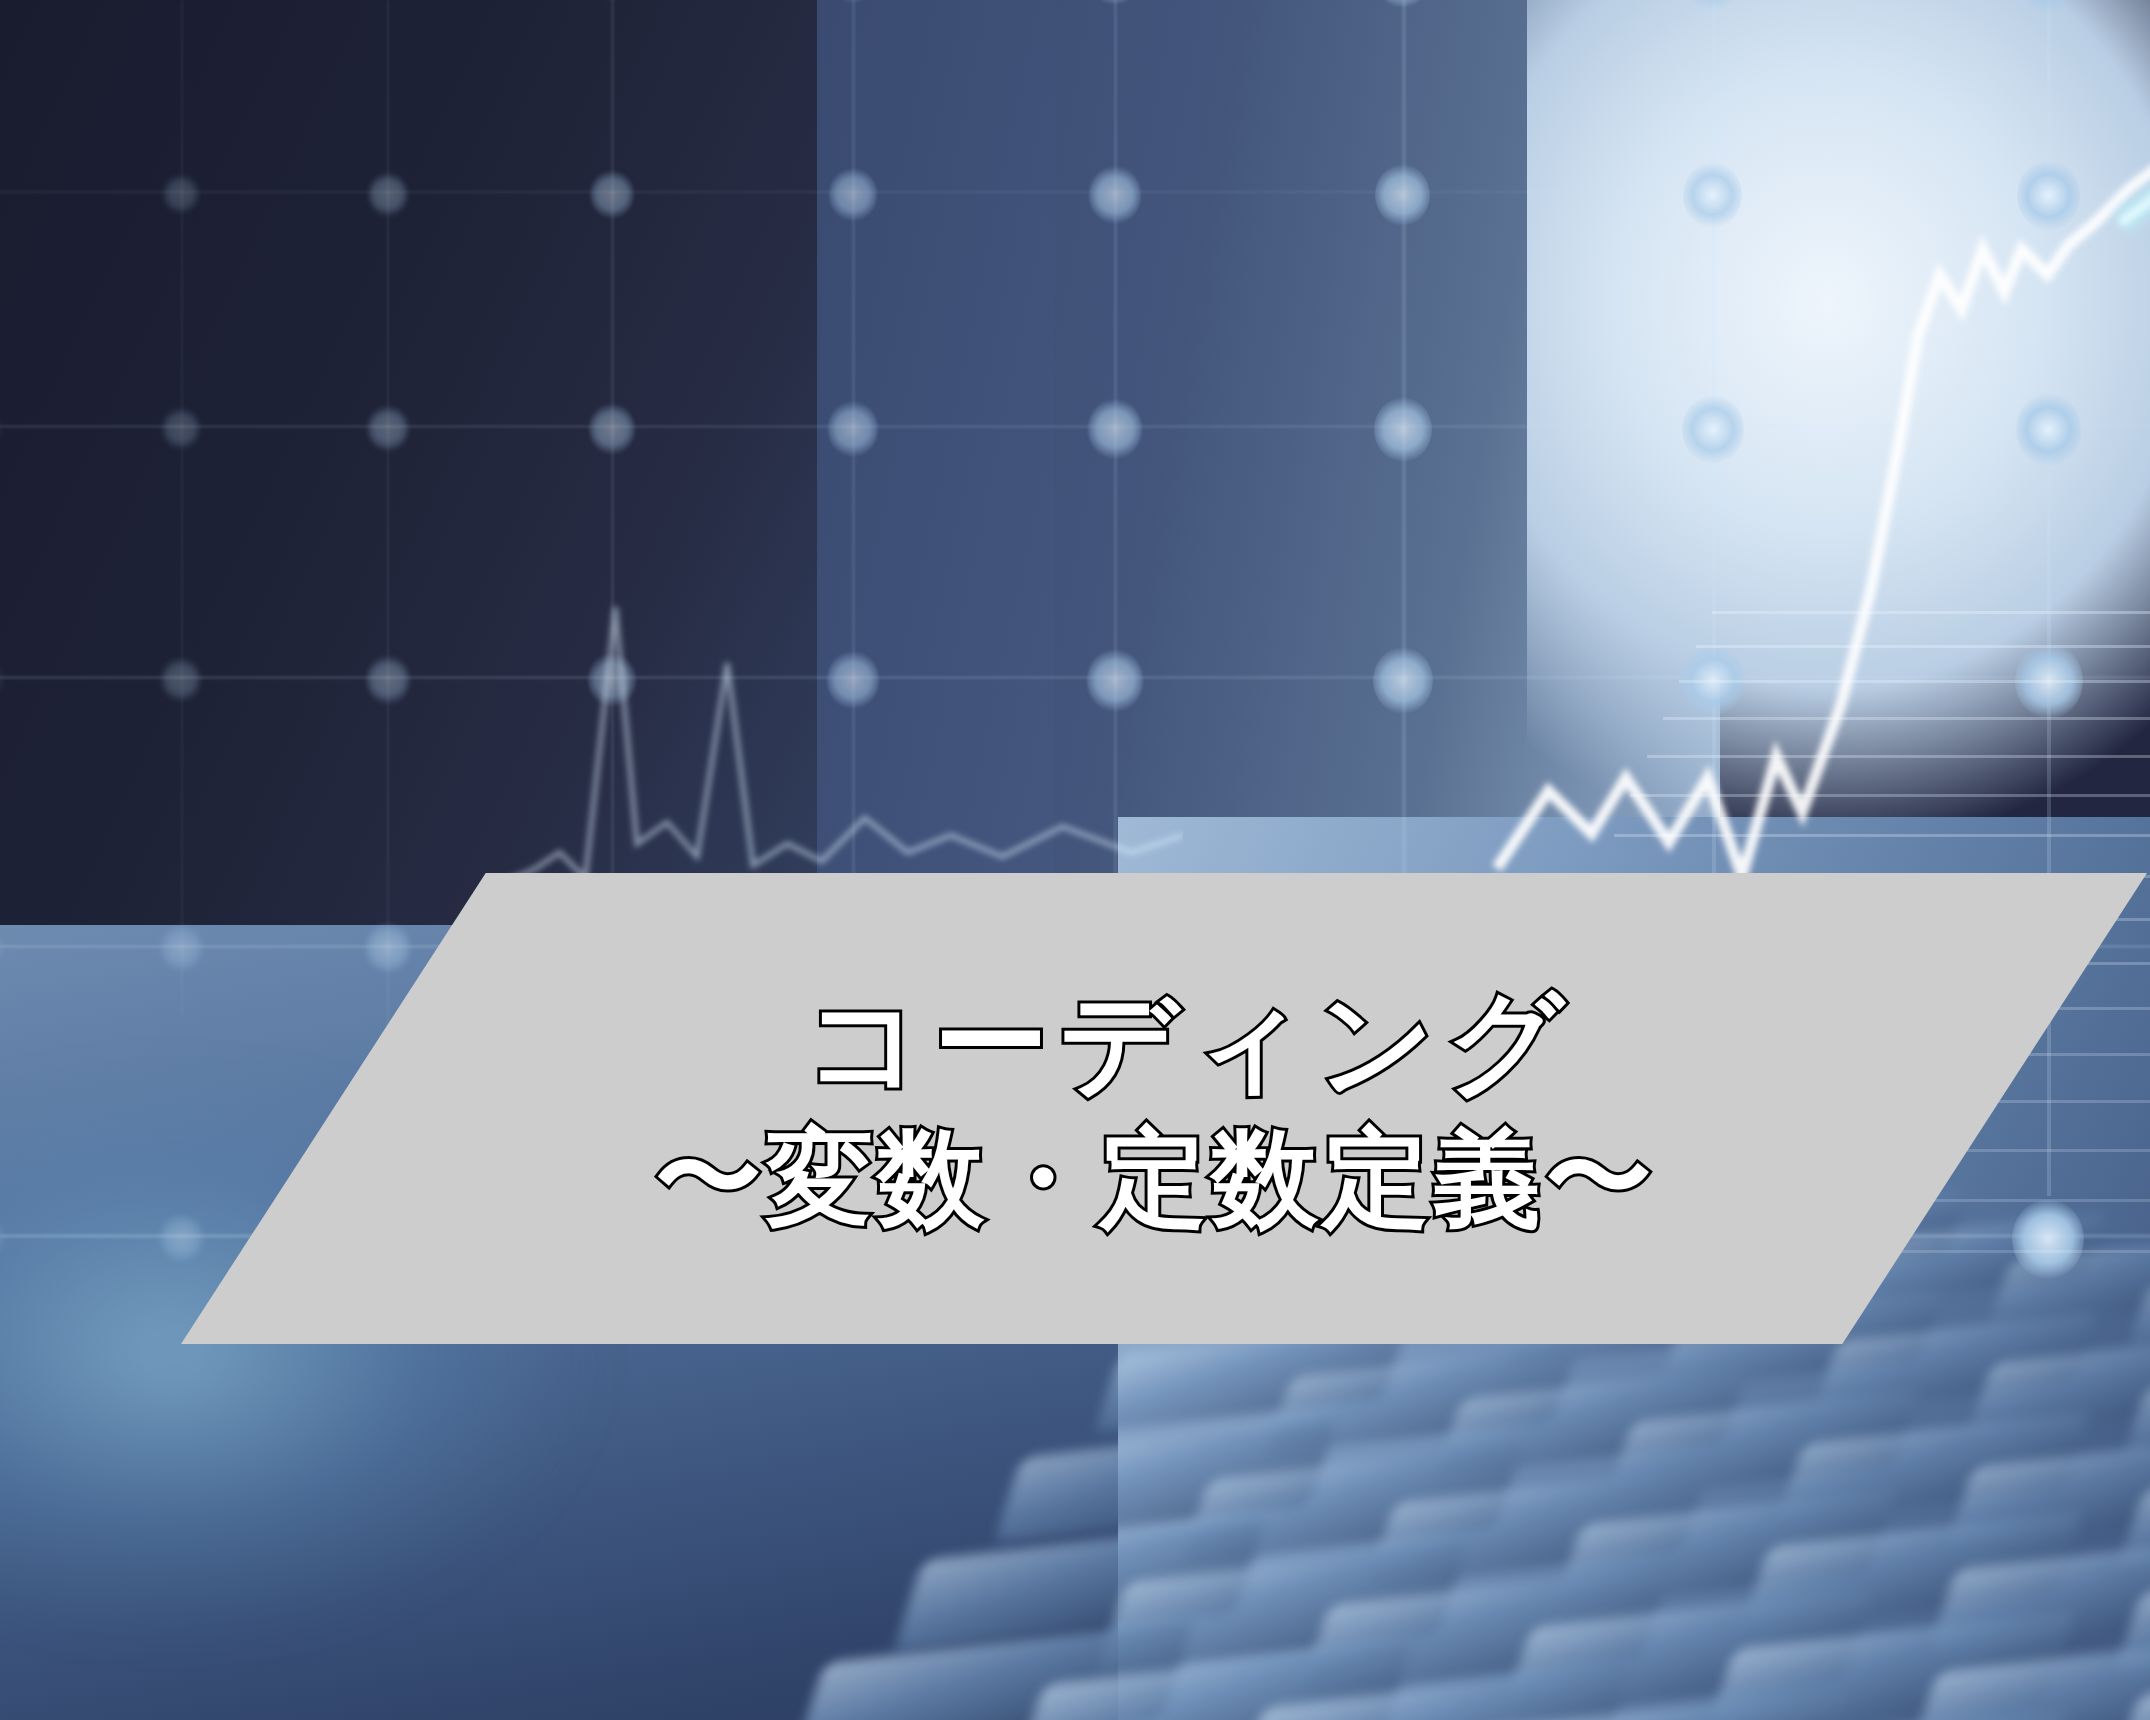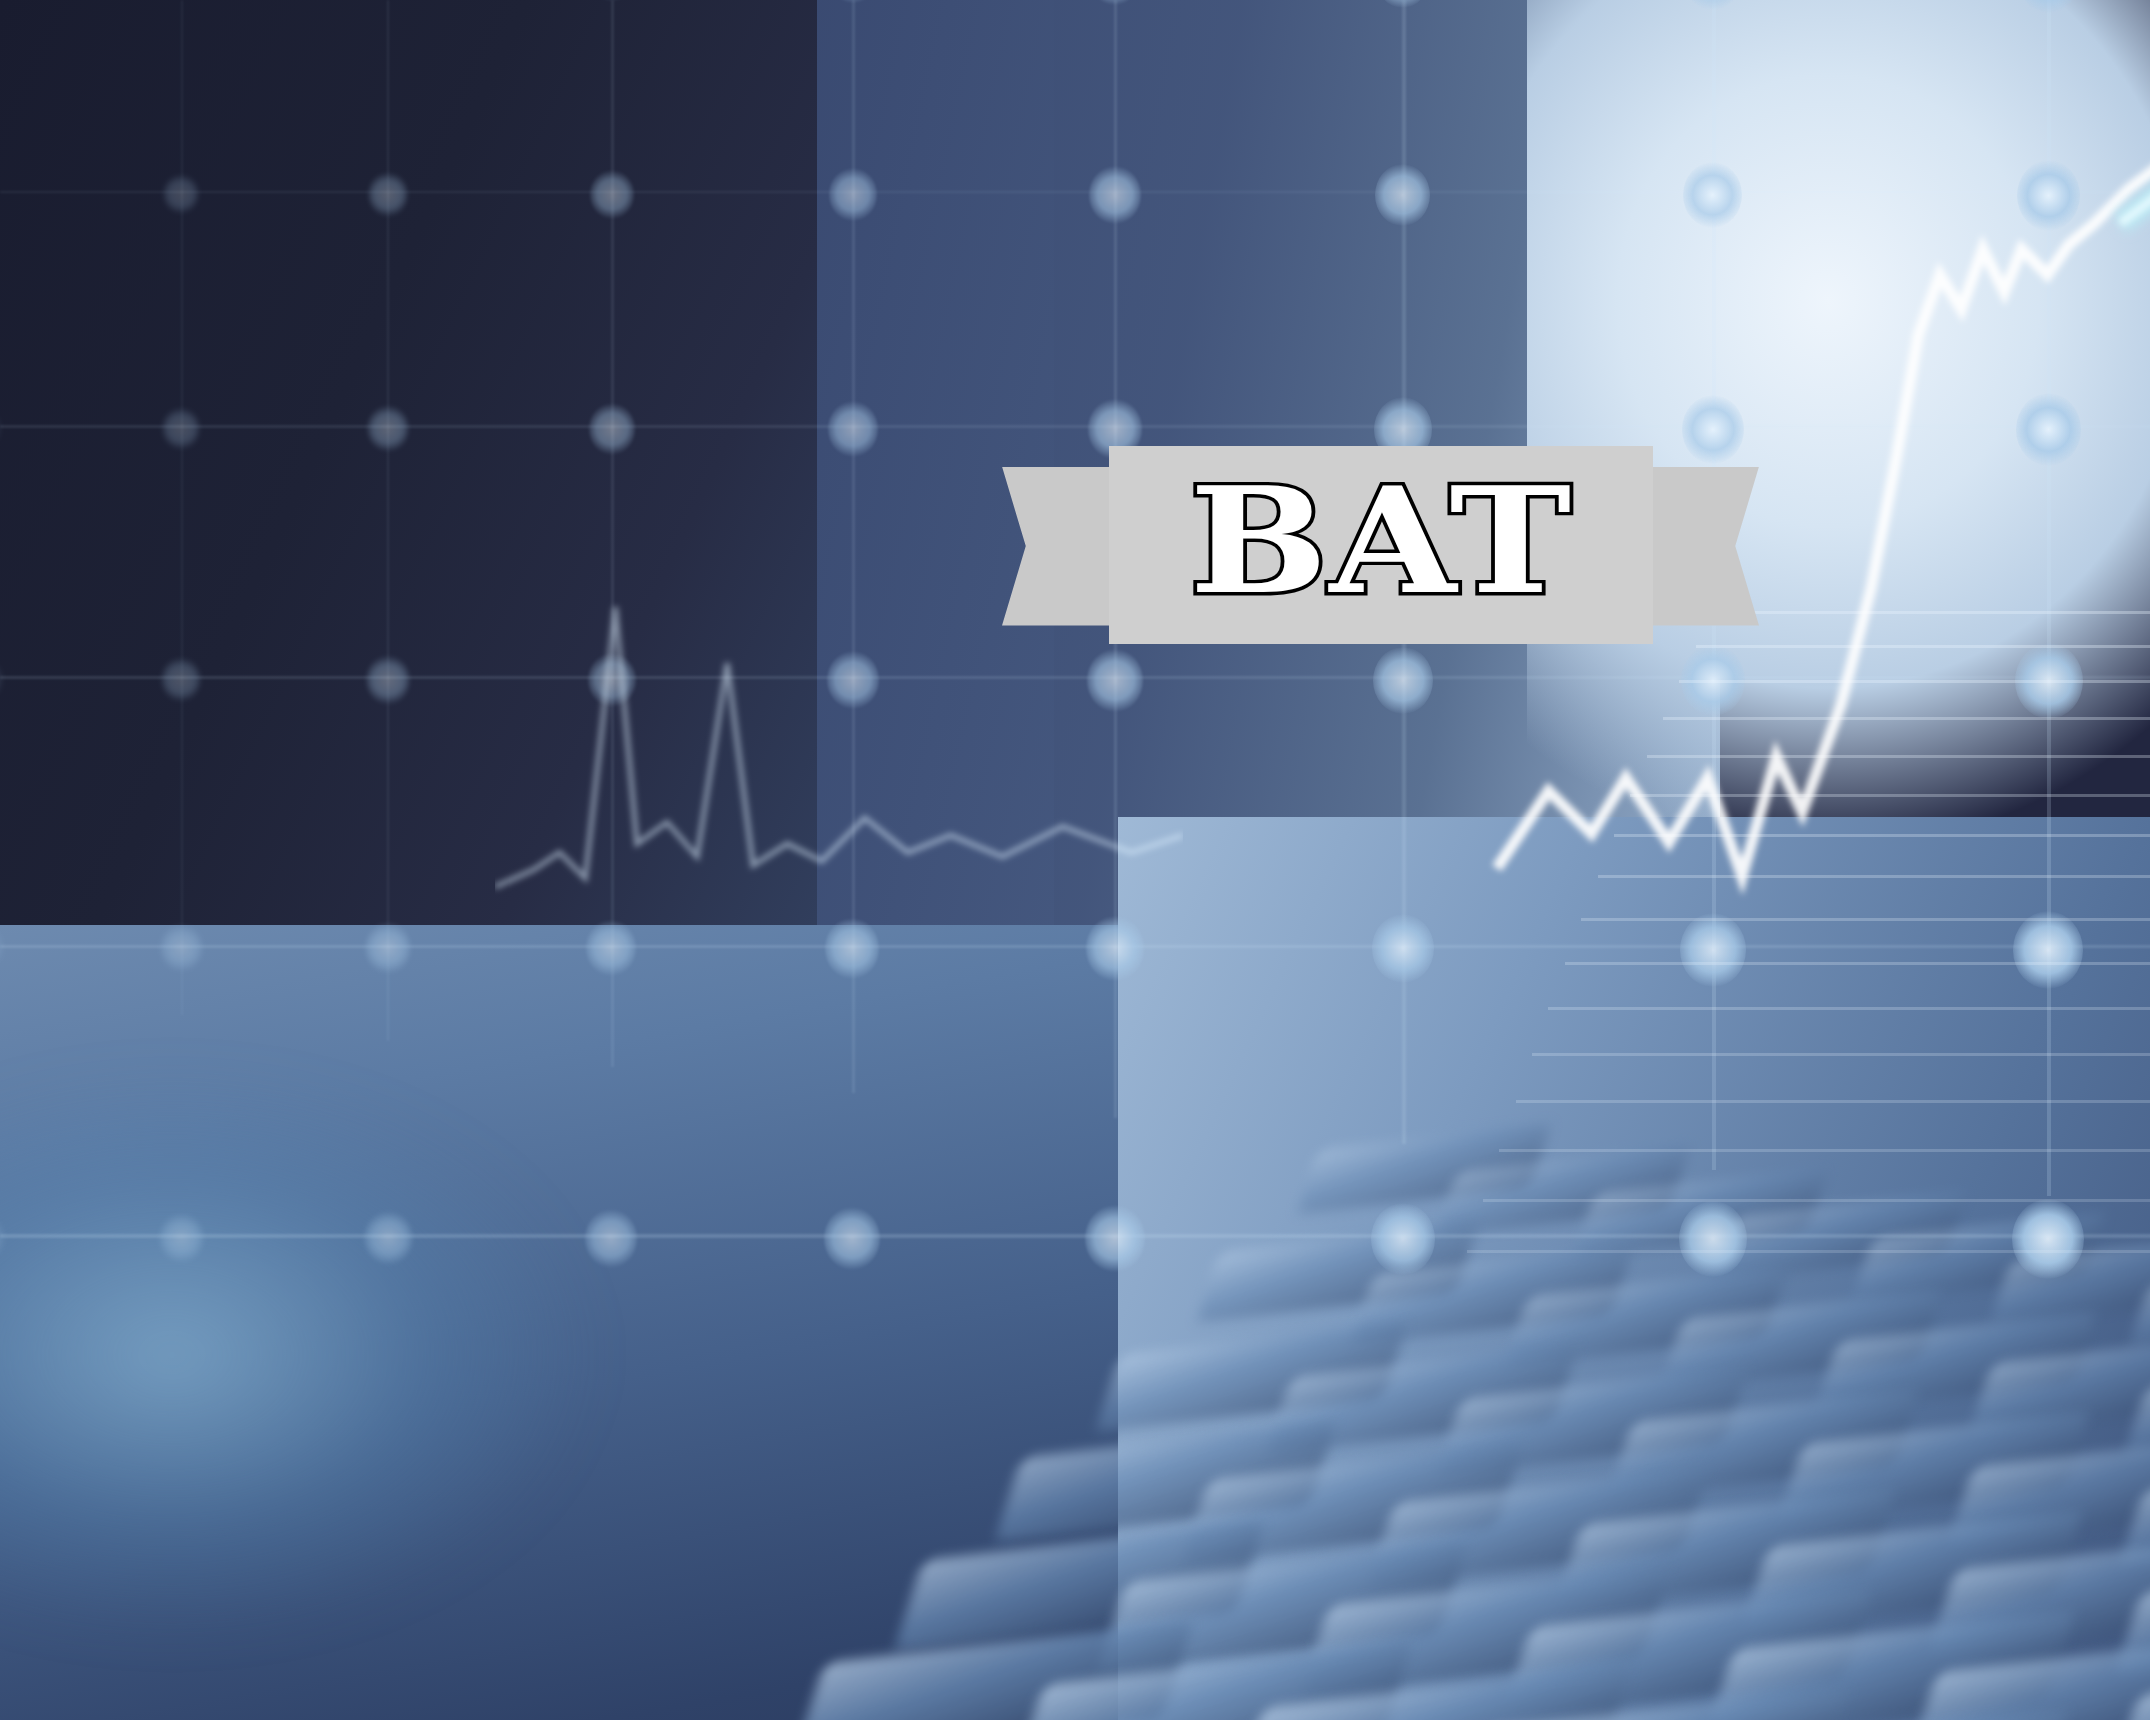--- a/index.html
+++ b/index.html
@@ -264,23 +264,20 @@
         </filter>
     </defs>
     <polyline points="30,2140 150,1960 250,2060 330,1930 430,2080 520,1930 600,2160 680,1880 740,2010 830,1760 900,1490 960,1180 1010,900 1060,760 1110,840 1160,700 1210,800 1250,700 1310,760 1360,690 1420,640 1500,560 1620,470 1760,380 1900,300 2050,215 2200,135 2350,60" fill="none" stroke="#ffffff" stroke-width="26" stroke-opacity=".92" filter="url(#soft)"></polyline>
       <polyline points="1480,640 1640,520 1800,420 1980,315 2160,210 2340,110 2520,20" fill="none" stroke="#b9ecf6" stroke-width="52" stroke-opacity=".85" filter="url(#soft2)"></polyline>
       <polyline points="1480,640 1640,520 1800,420 1980,315 2160,210 2340,110 2520,20" fill="none" stroke="#e8fbff" stroke-width="20" stroke-opacity=".9" filter="url(#soft)"></polyline>
   </svg>
   <svg class="chart-svg" style="left:495px;top:422px;width:688px;height:495px;" viewBox="0 0 1600 1150" preserveAspectRatio="none">
       <polyline points="0,1080 90,1040 150,1000 210,1060 280,430 330,980 400,930 470,1010 540,560 600,1030 680,980 760,1020 860,920 960,1000 1060,960 1180,1010 1320,940 1480,1000 1600,960" fill="none" stroke="#dff0ff" stroke-width="11" stroke-opacity=".55" filter="url(#soft)"></polyline>
   </svg>
 
-  <div class="ribbon">
-    <div class="ribbon-tail left"></div>
-    <div class="ribbon-tail right"></div>
-    <div class="ribbon-center">
-      <span class="bat-text">BAT</span>
-    </div>
+
+  <div class="title-banner">
+    <div class="title-line title-main">コーディング</div>
+    <div class="title-line title-sub">〜変数・定数定義〜</div>
   </div>
 
-
 </div>
 
 
 </body></html>

